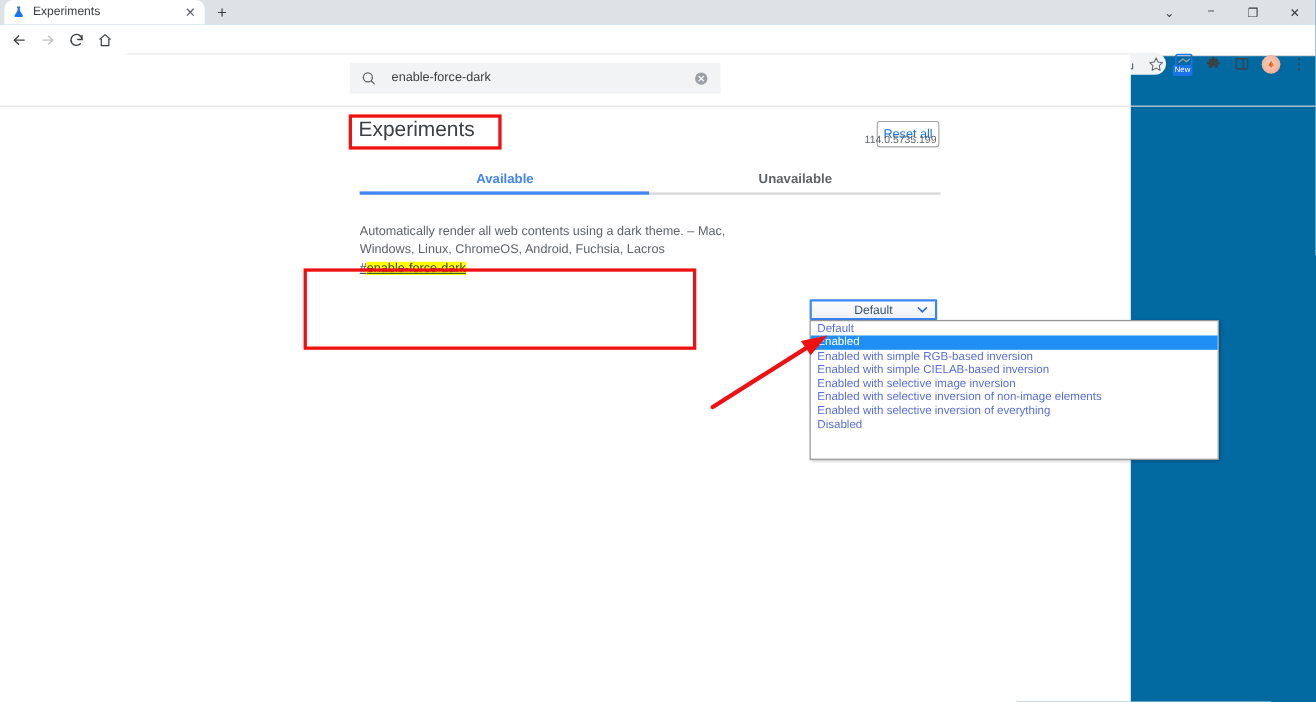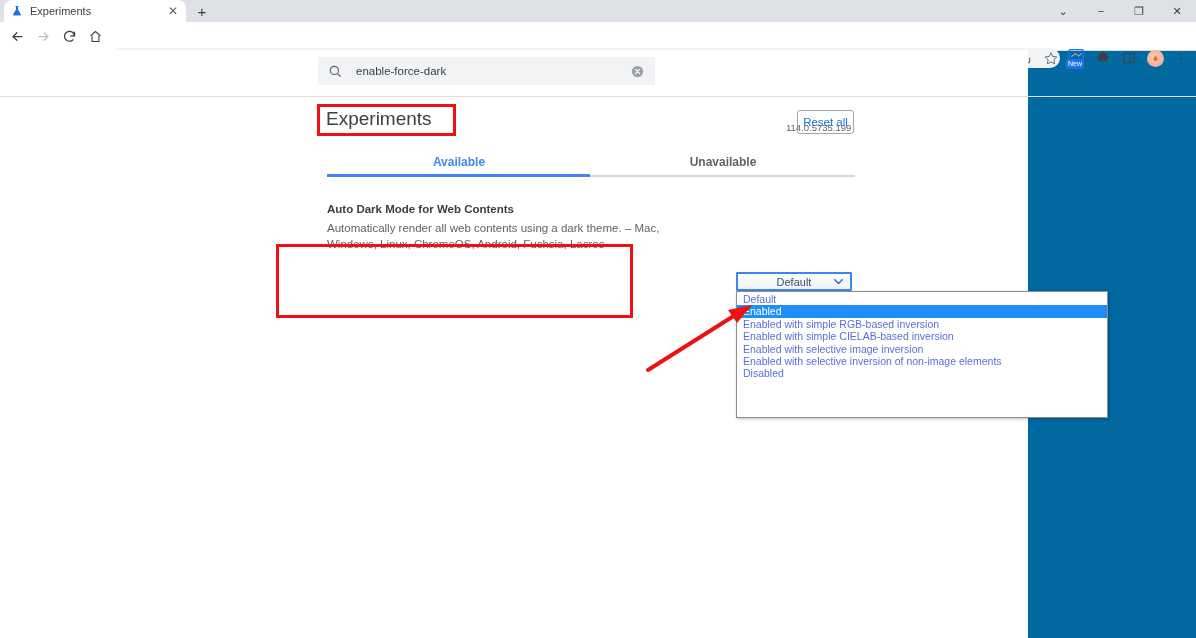--- a/index.html
+++ b/index.html
@@ -372,40 +372,43 @@
     <div class="version">114.0.5735.199</div>
 
     <div class="tabs">
       <div class="ftab active">Available</div>
       <div class="ftab">Unavailable</div>
     </div>
     <div class="tab-underline"></div>
     <div class="tab-underline-active"></div>
 
     <div class="flag-block">
-      <div class="flag-title">Auto Dark Mode for Web Contents</div>
       <div class="flag-desc">Automatically render all web contents using a dark theme. – Mac, Windows, Linux, ChromeOS, Android, Fuchsia, Lacros</div>
+      <div class="flag-id">
+        <span class="hash">#</span><span class="mark">enable-force-dark</span>
+      </div>
     </div>
 
     <div class="select-box">
       <span>Default</span>
       <span class="select-chevron">
         <svg width="9" height="6" viewBox="0 0 12 8">
             <path d="M1 1l5 5 5-5" fill="none" stroke="#2f6fd0" stroke-width="2" stroke-linecap="round" stroke-linejoin="round"></path>
           </svg>
       </span>
     </div>
 
     <div class="dropdown" id="dropdown-list">
         <div class="dd-item">Default</div>
         <div class="dd-item selected">Enabled</div>
         <div class="dd-item">Enabled with simple RGB-based inversion</div>
         <div class="dd-item">Enabled with simple CIELAB-based inversion</div>
         <div class="dd-item">Enabled with selective image inversion</div>
         <div class="dd-item">Enabled with selective inversion of non-image elements</div>
+        <div class="dd-item">Enabled with selective inversion of everything</div>
         <div class="dd-item">Disabled</div>
       </div>
 
     <div class="anno-rect" id="anno-search"></div>
     <div class="anno-rect" id="anno-flag"></div>
     <svg class="anno-arrow" viewBox="0 0 120 80">
       <line x1="8" y1="72" x2="100" y2="14" stroke="#ef1111" stroke-width="4" stroke-linecap="round"></line>
       <polygon points="112,7 88,12 97,25" fill="#ef1111"></polygon>
     </svg>
 

